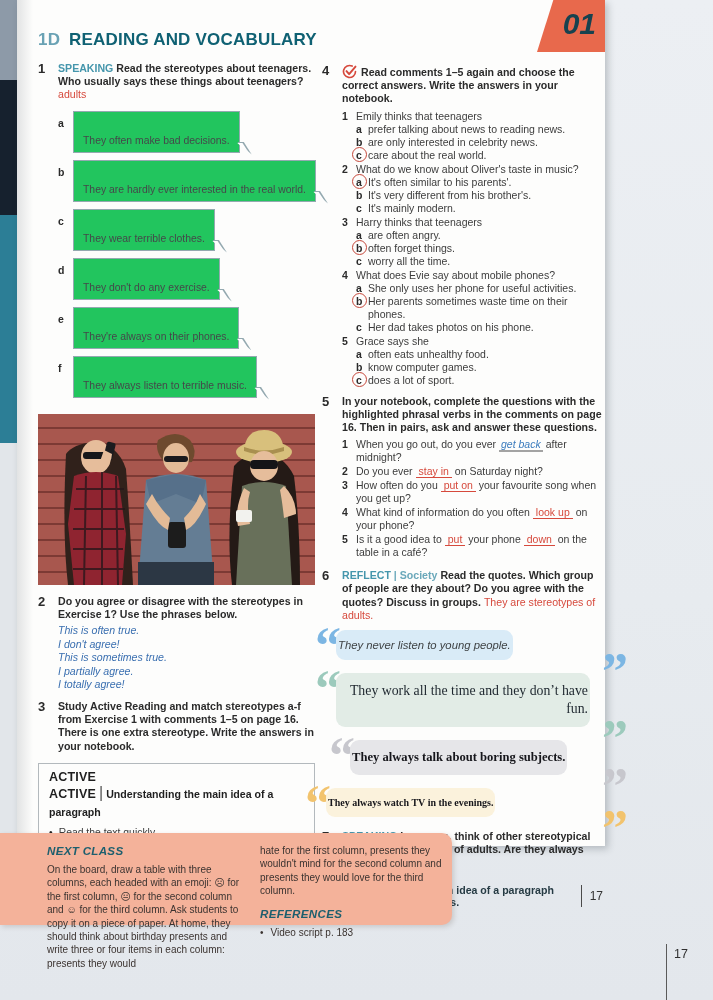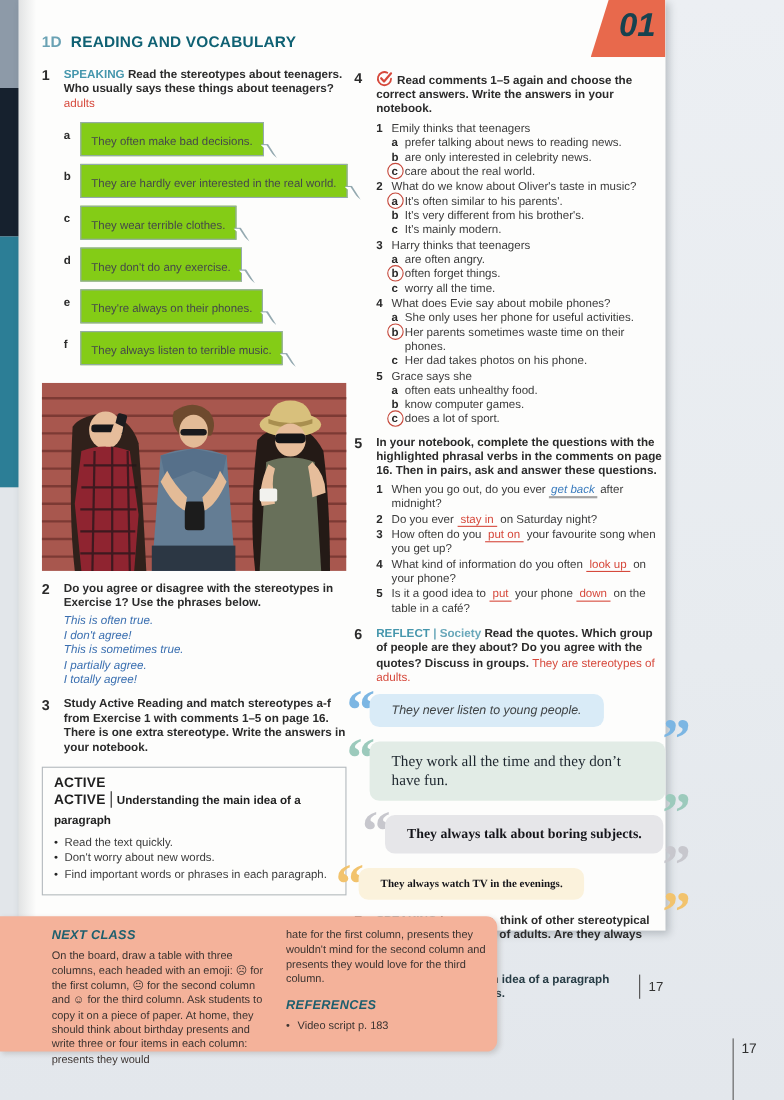--- a/index.html
+++ b/index.html
@@ -12,41 +12,41 @@
   .edge-strip .s2{position:absolute;left:0;top:80px;width:100%;height:135px;background:#16212e;}
   .edge-strip .s3{position:absolute;left:0;top:215px;width:100%;height:228px;background:#2c7e96;}
   
   .page{position:absolute;left:17px;top:0;width:588px;height:846px;background:#fdfdfc;
     box-shadow:3px 3px 7px rgba(40,50,60,.25);}
   .page::before{content:"";position:absolute;left:0;top:0;bottom:0;width:16px;
     background:linear-gradient(90deg,rgba(60,70,80,.14),rgba(60,70,80,0));pointer-events:none;}
   .unit-tab{position:absolute;top:0;right:0;width:68px;height:52px;background:var(--tab-orange,#e8694c);
     clip-path:polygon(24% 0,100% 0,100% 100%,0 100%);display:flex;align-items:center;justify-content:flex-end;}
   .unit-tab span{font-size:30px;font-weight:800;font-style:italic;color:#17424f;padding:0 9px 4px 0;}
-  .lesson-header{position:absolute;left:21px;top:30px;font-size:14px;letter-spacing:.2px;white-space:nowrap;}
+  .lesson-header{position:absolute;left:21px;top:30px;font-size:17px;letter-spacing:.2px;white-space:nowrap;}
   .lesson-code{color:#6aa2b4;font-weight:600;}
   .lesson-title{color:#0f6173;font-weight:800;margin-left:4px;}
 
   .col-left{position:absolute;left:21px;top:62px;width:277px;}
   .col-right{position:absolute;left:305px;top:64px;width:283px;}
 
   .ex{display:flex;margin-bottom:8px;}
   .ex-num{width:20px;flex:0 0 20px;font-size:13px;font-weight:800;color:#2b2b2b;line-height:13px;}
   .ex-body{flex:1;}
   .instr{font-size:10.6px;line-height:13.2px;font-weight:700;color:#2b2b2b;}
   .lbl-skill{color:#4596ac;font-weight:700;}
   .ans-red{color:var(--answer-red,#d6493c);font-weight:400;margin-top:16px;}
   .lbl-light{color:#6aa8ba;font-weight:700;}
 
   
   .bubbles{margin:9px 0 0 0;}
   .bubble-row{display:flex;align-items:flex-start;margin-bottom:7px;}
   .bubble-letter{width:15px;flex:0 0 15px;font-size:10.5px;font-weight:800;color:#2b2b2b;margin-top:6px;}
-  .bubble{position:relative;display:inline-block;border:1px solid #94a9b0;background:#84cc16;
-    padding:12px 9px 6px 9px;font-size:10.4px;color:#45484a;white-space:nowrap;}
+  .bubble{position:relative;display:inline-block;border:1px solid #94a9b0;background:#22c55e;
+    padding:23px 9px 6px 9px;font-size:10.4px;color:#45484a;white-space:nowrap;}
   .bubble::before{content:"";position:absolute;right:-13px;bottom:-3px;width:15px;height:13px;
     background:#94a9b0;clip-path:polygon(0 0,100% 100%,45% 0);}
   .bubble::after{content:"";position:absolute;right:-10px;bottom:-1px;width:12px;height:10px;
     background:#fff;clip-path:polygon(0 0,100% 100%,45% 0);}
 
   .photo{margin:9px 0 10px 0;width:277px;height:171px;display:block;}
 
   .phrases{margin:3px 0 0 0;font-size:10.6px;line-height:13.6px;font-style:italic;color:var(--phrase-blue,#3a6fb0);}
 
   .ar-box{border:1px solid #b3b9bd;margin-top:10px;padding:7px 10px 9px 10px;}
@@ -66,21 +66,21 @@
   .opt-letter{font-weight:800;color:#2b2b2b;width:12px;flex:0 0 12px;text-align:left;}
   .opt-letter.circled{position:relative;}
   .opt-letter.circled::after{content:"";position:absolute;left:-4px;top:-2px;width:13px;height:13px;
     border:1.2px solid #c5473a;border-radius:50%;}
   
   .blank-ex{color:#3a7bbd;font-style:italic;border-bottom:2px solid #a3a3a3;padding:0 2px;}
   .blank-ans{color:var(--answer-red,#d6493c);border-bottom:1.2px solid var(--answer-red,#d6493c);padding:0 3px;}
   
   .quotes{margin-top:6px;}
   .quote-wrap{position:relative;margin-bottom:13px;}
-  .quote{position:relative;border-radius:9px;padding:9px 20px;width:fit-content;max-width:250px;}
+  .quote{position:relative;border-radius:9px;padding:9px 2px;width:fit-content;max-width:250px;text-align:right;}
   .q-open,.q-close{position:absolute;font-family:"Liberation Serif","DejaVu Serif",serif;font-weight:700;
     font-size:52px;line-height:0;letter-spacing:-3px;}
   .q-open{left:-21px;top:16px;}
   .q-close{right:-20px;bottom:-12px;}
   .q-blue .quote{background:var(--quote-blue,#d9ebf7);font-style:italic;font-size:11.3px;color:#3f4345;}
   .q-blue .q-open,.q-blue .q-close{color:#7cb6e3;}
   .q-green .quote{background:var(--quote-green,#e2ece6);font-family:"Liberation Serif","DejaVu Serif",serif;
     font-size:13.8px;color:#1d262e;line-height:18px;}
   .q-green .q-open,.q-green .q-close{color:#9ccabc;}
   .q-gray .quote{background:var(--quote-gray,#e6e6e9);font-family:"Liberation Serif","DejaVu Serif",serif;
@@ -93,21 +93,21 @@
   .qw-2{margin-left:14px;}
   .qw-3{margin-left:28px;}
   .qw-4{margin-left:4px;}
 
   .cando{display:flex;justify-content:flex-end;align-items:center;margin-top:14px;padding-right:2px;}
   .cando-text{font-size:10.6px;font-weight:700;color:#263b44;}
   .cando-bar{width:1px;height:22px;background:#4a4a4a;margin:0 8px 0 10px;}
   .cando-page{font-size:12px;color:#333;}
 
   
-  .notes-box{position:absolute;left:0;top:833px;width:452px;height:123px;background:var(--notes-bg,#f4b29a);
+  .notes-box{position:absolute;left:0;top:833px;width:452px;height:92px;background:var(--notes-bg,#f4b29a);
     border-radius:0 10px 10px 0;box-shadow:2px 2px 5px rgba(80,60,50,.18);}
   .notes-col1{position:absolute;left:47px;top:11px;width:198px;}
   .notes-col2{position:absolute;left:260px;top:11px;width:182px;}
   .notes-h{font-size:11.6px;font-weight:800;font-style:italic;color:#1d5f6e;letter-spacing:.3px;margin-bottom:6px;}
   .notes-p{font-size:10px;line-height:13.4px;color:#3b3330;}
   .notes-refs{margin:4px 0 0 0;padding:0;list-style:none;font-size:10px;line-height:13.4px;color:#3b3330;}
   .notes-refs li::before{content:"•";margin-right:7px;}
   .notes-col2 .notes-h{margin-top:9px;}
 
   .tb-pagenum{position:absolute;left:666px;top:944px;height:56px;border-left:1px solid #5a5a5a;padding-left:7px;}

